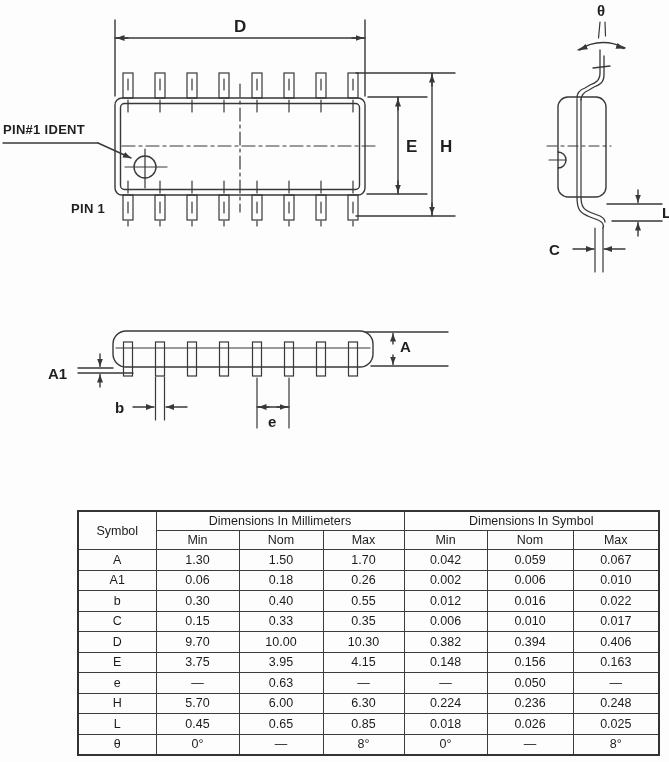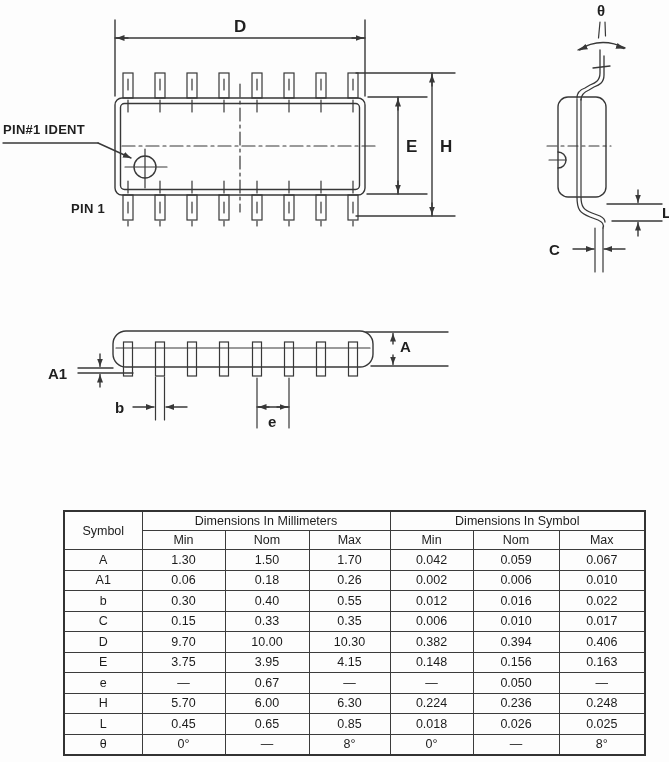--- a/index.html
+++ b/index.html
@@ -5,21 +5,21 @@
   html,body{margin:0;padding:0;background:#fdfdfd;}
   .page{
     position:relative;width:669px;height:762px;background:#fdfdfd;
     overflow:hidden;font-family:"Liberation Sans",sans-serif;color:#1f1f1f;
   }
   svg text{fill:#1f1f1f;}
   .dimlabel{font-size:17px;font-weight:bold;letter-spacing:.5px;}
   .dimlabel-sm{font-size:15px;font-weight:bold;}
   .caption{font-size:13px;font-weight:600;letter-spacing:.3px;}
   .dims-table{
-    position:absolute;left:63px;top:510px;width:581px;border-collapse:collapse;
+    position:absolute;left:77px;top:510px;width:581px;border-collapse:collapse;
     table-layout:fixed;font-size:12.5px;color:#1c1c1c;background:#fdfdfd;
   }
   .dims-table th,.dims-table td{
     border:1px solid #3c3c3c;text-align:center;vertical-align:middle;
     padding:0;font-weight:normal;overflow:hidden;white-space:nowrap;
   }
   .dims-table{border:2px solid #333;}
   .dims-table thead th{height:18px;}
   .dims-table tbody td{height:19.5px;}
 </style>
@@ -324,21 +324,21 @@
         <td>3.75</td>
         <td>3.95</td>
         <td>4.15</td>
         <td>0.148</td>
         <td>0.156</td>
         <td>0.163</td>
       </tr>
       <tr>
         <td>e</td>
         <td>—</td>
-        <td>0.67</td>
+        <td>0.63</td>
         <td>—</td>
         <td>—</td>
         <td>0.050</td>
         <td>—</td>
       </tr>
       <tr>
         <td>H</td>
         <td>5.70</td>
         <td>6.00</td>
         <td>6.30</td>

